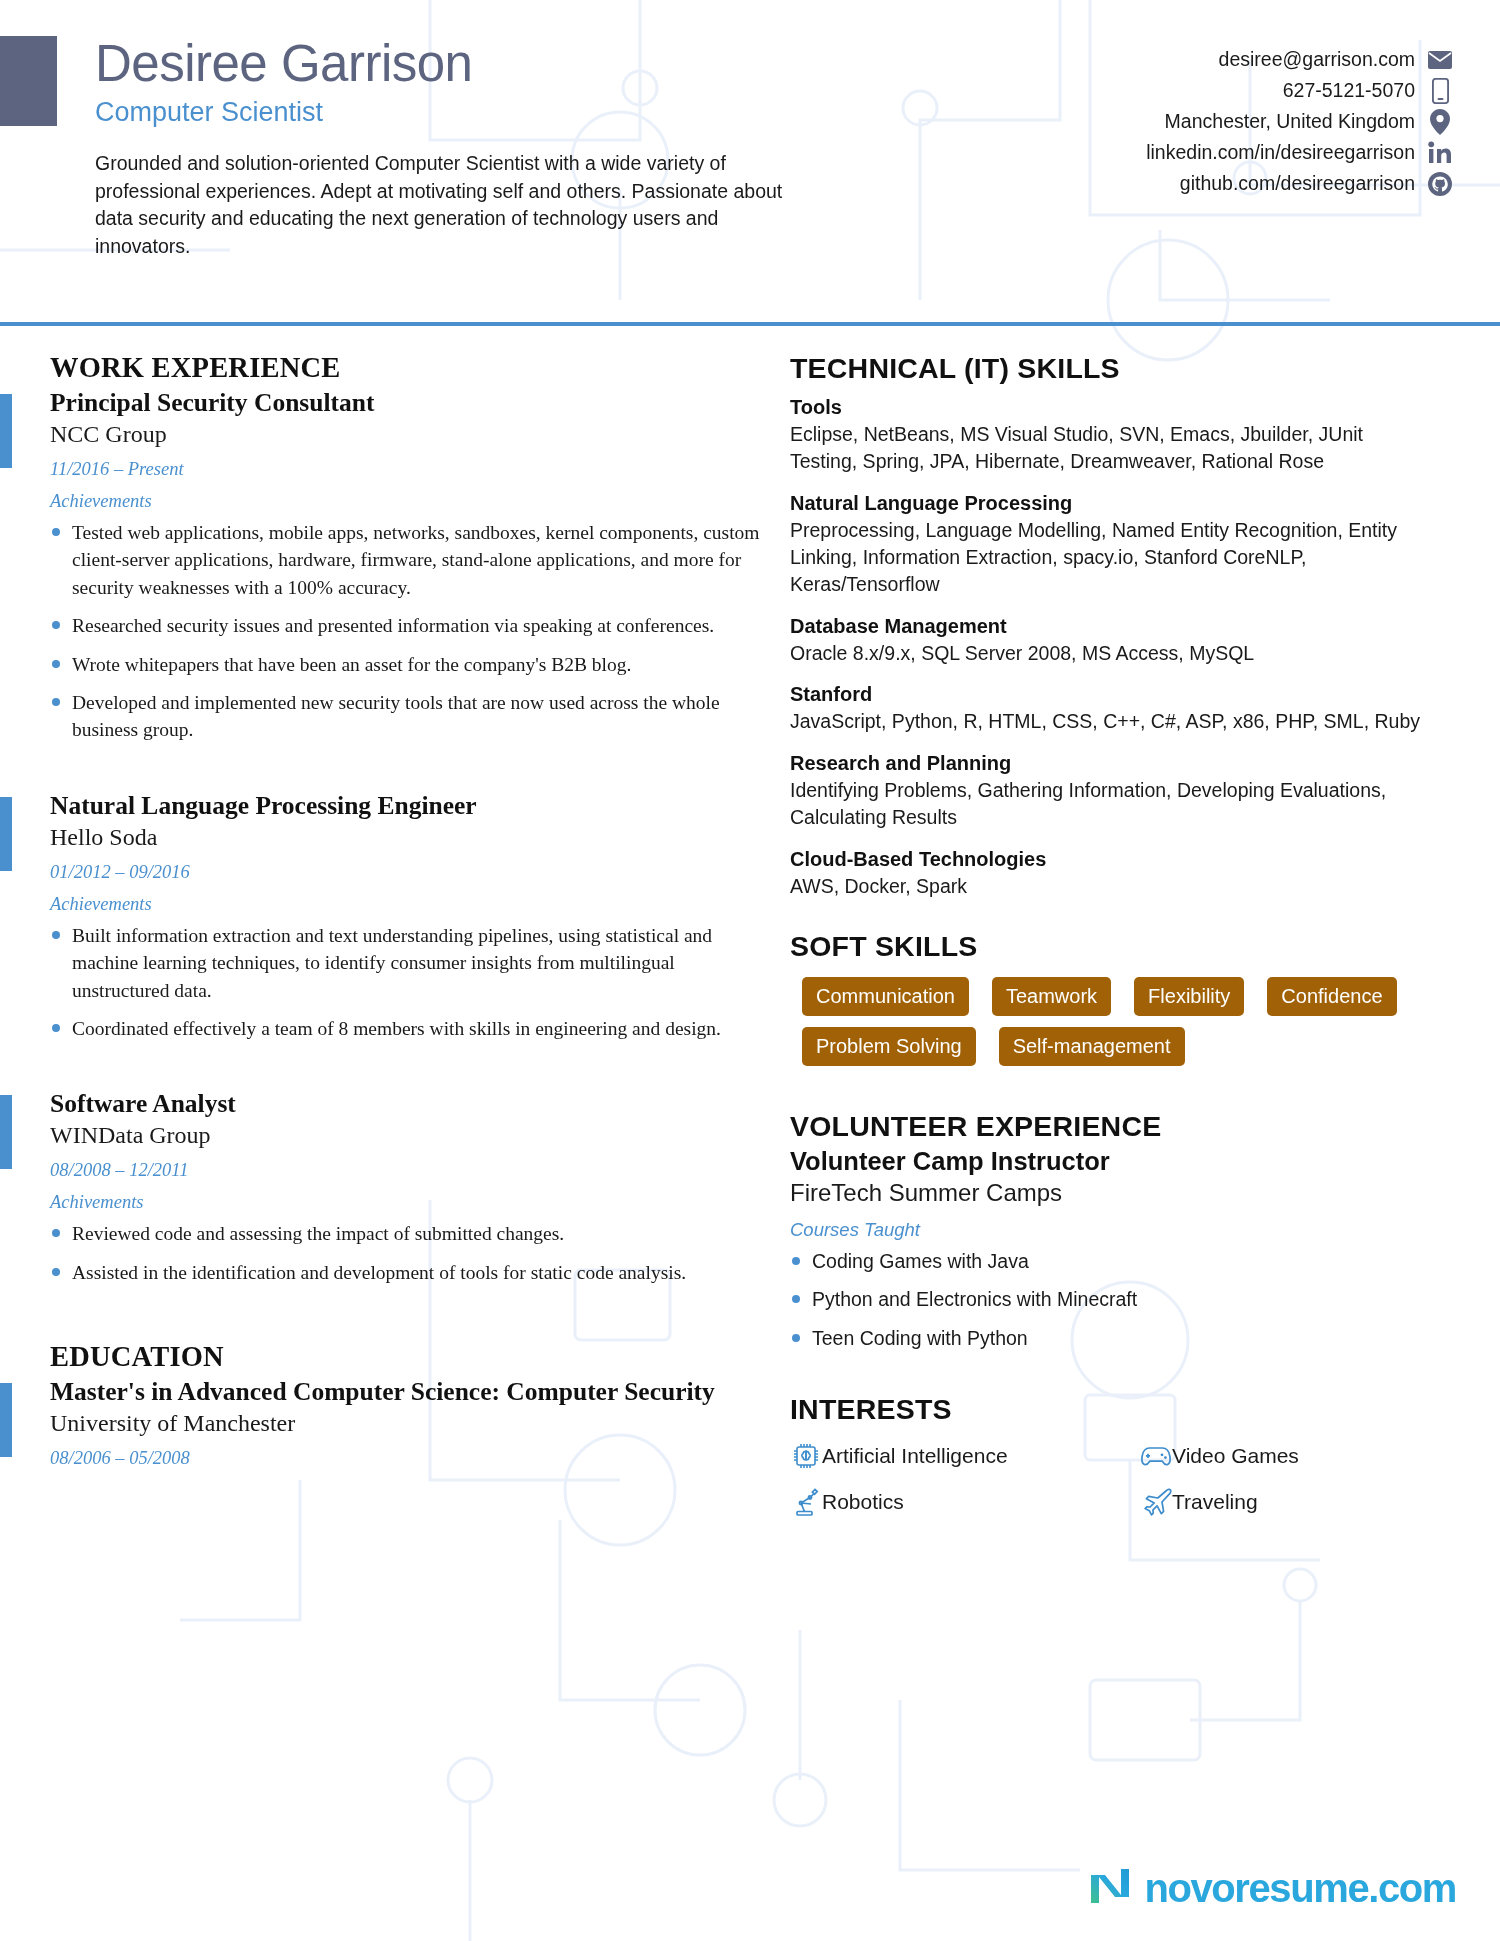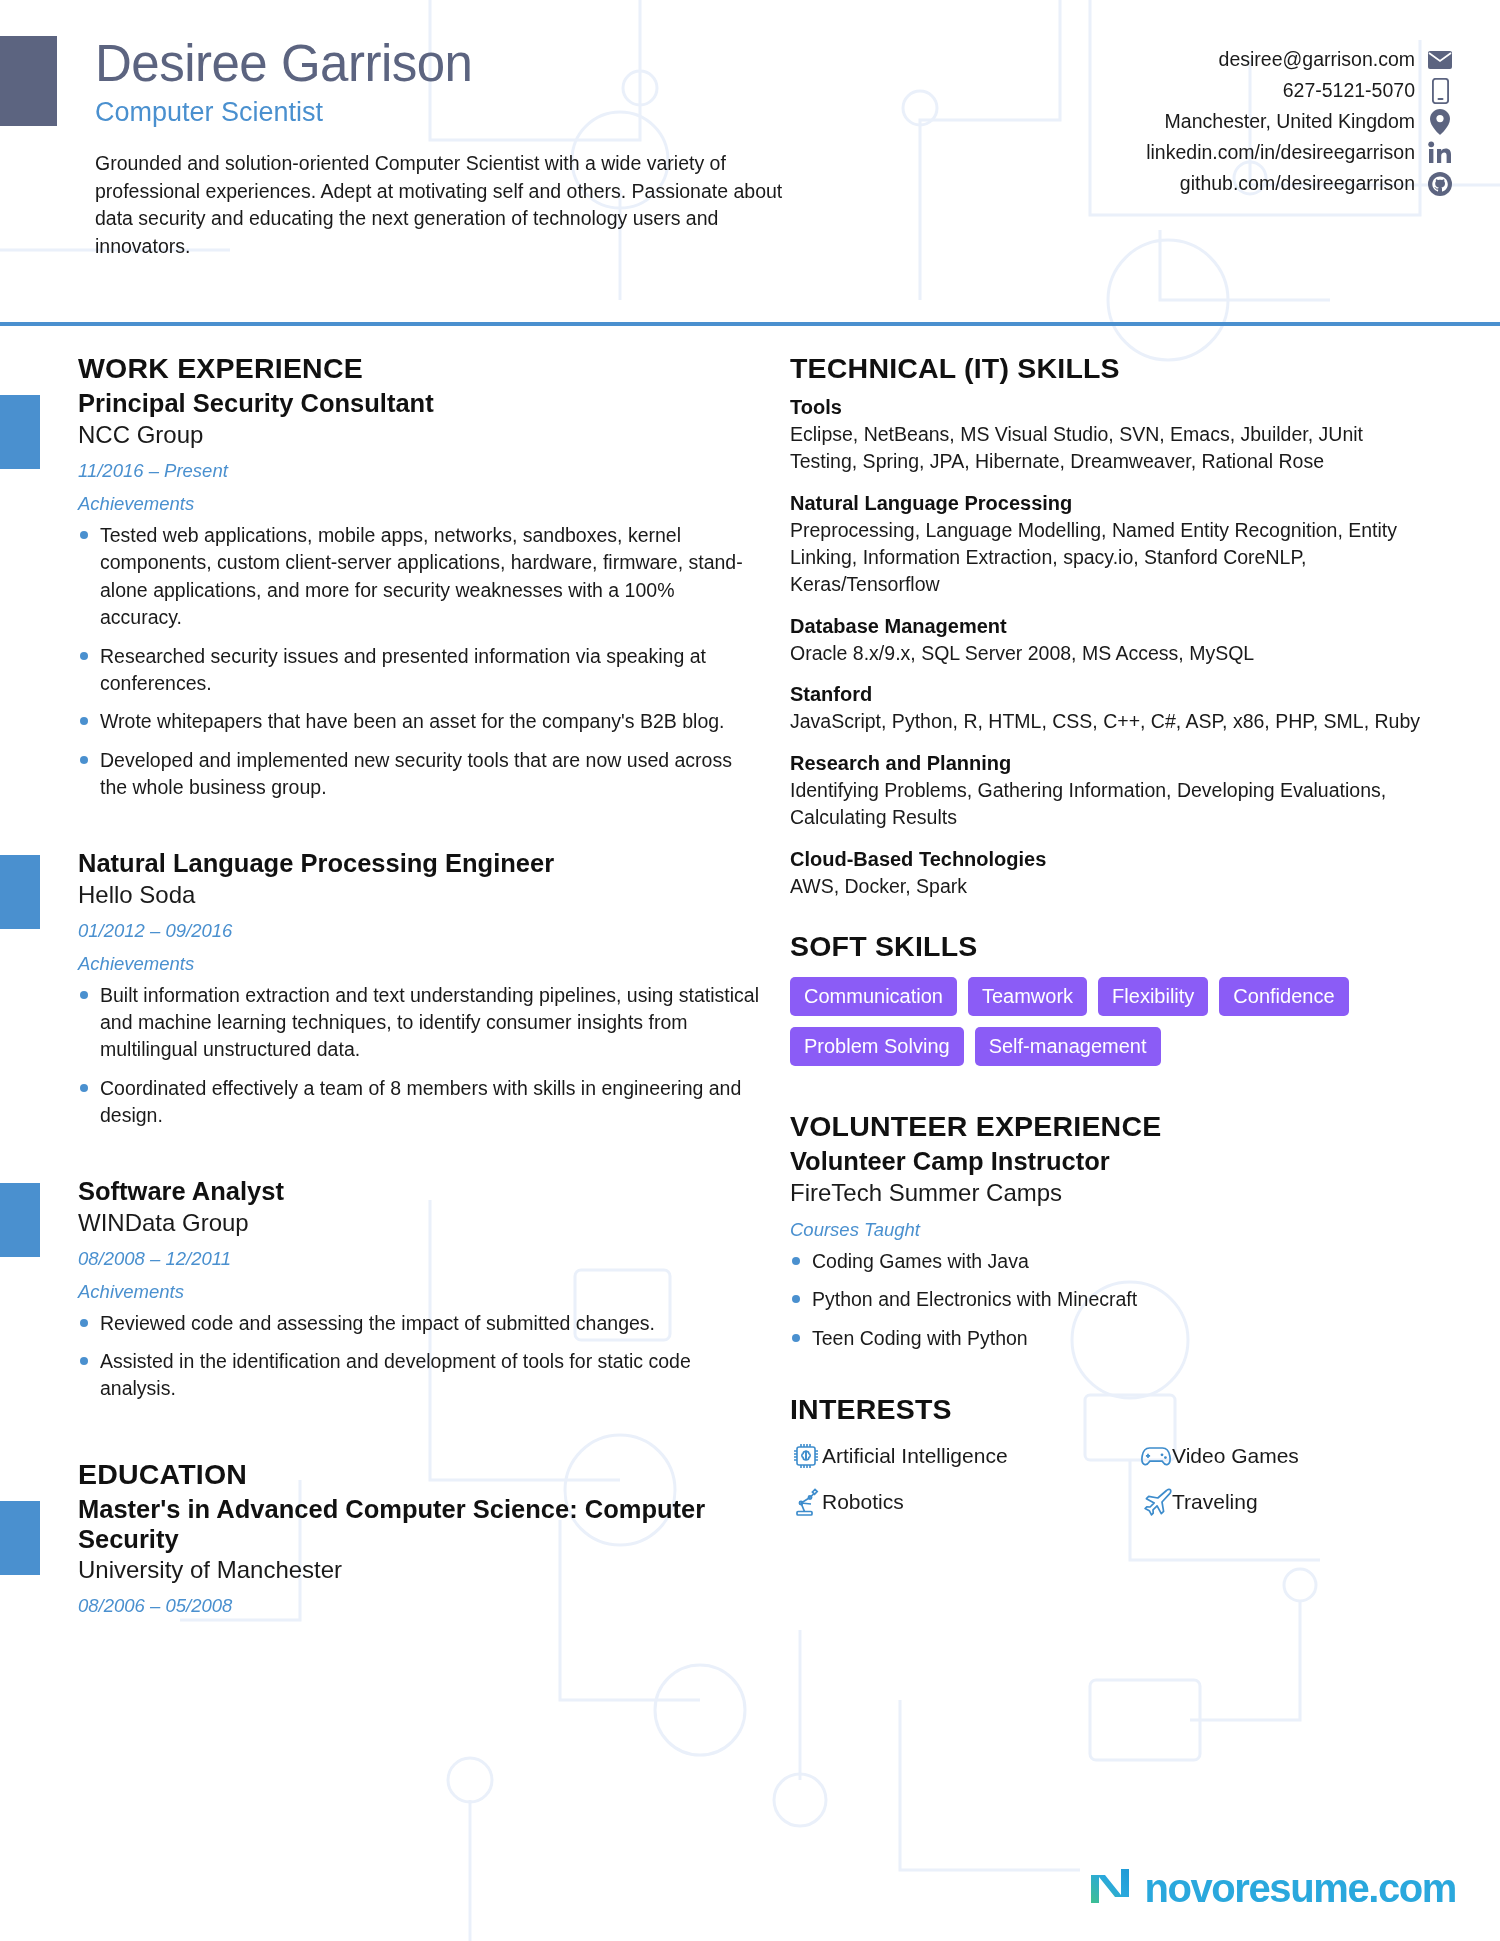--- a/index.html
+++ b/index.html
@@ -123,22 +123,23 @@
   .body-wrap {
     position: relative;
     z-index: 2;
     display: flex;
     padding-top: 28px;
   }
 
   .col-left {
     width: 790px;
     position: relative;
-    padding-left: 78px;
+    padding-left: 50px;
     padding-right: 30px;
+    font-family: Liberation Serif, serif;
   }
 
   .col-right {
     width: 710px;
     position: relative;
     padding-right: 66px;
   }
 
   
   .sec-title {
@@ -236,27 +237,28 @@
 
   .badges {
     display: flex;
     flex-wrap: wrap;
     gap: 11px;
     margin-top: 14px;
     max-width: 640px;
   }
 
   .badge {
-    background: #8b5cf6;
+    background: #a16207;
     color: #ffffff;
     font-size: 20px;
     padding: 8px 14px 9px 14px;
     border-radius: 5px;
     line-height: 1.1;
     white-space: nowrap;
+    margin-left: 12px;
   }
 
   .interests-grid {
     display: grid;
     grid-template-columns: 350px 1fr;
     row-gap: 14px;
     margin-top: 14px;
   }
 
   .interest {

